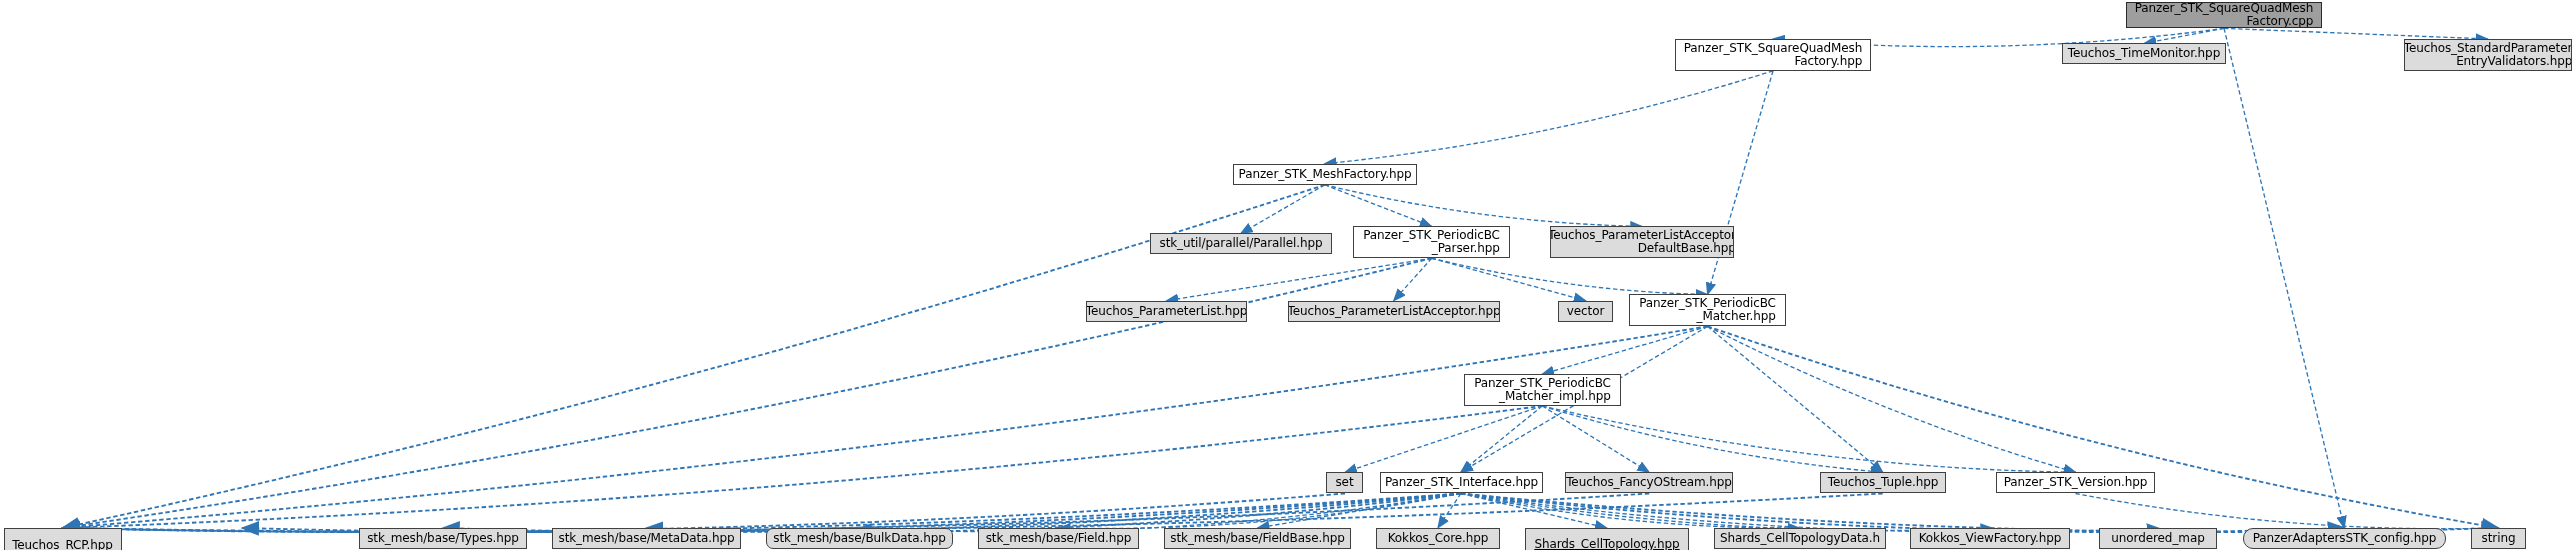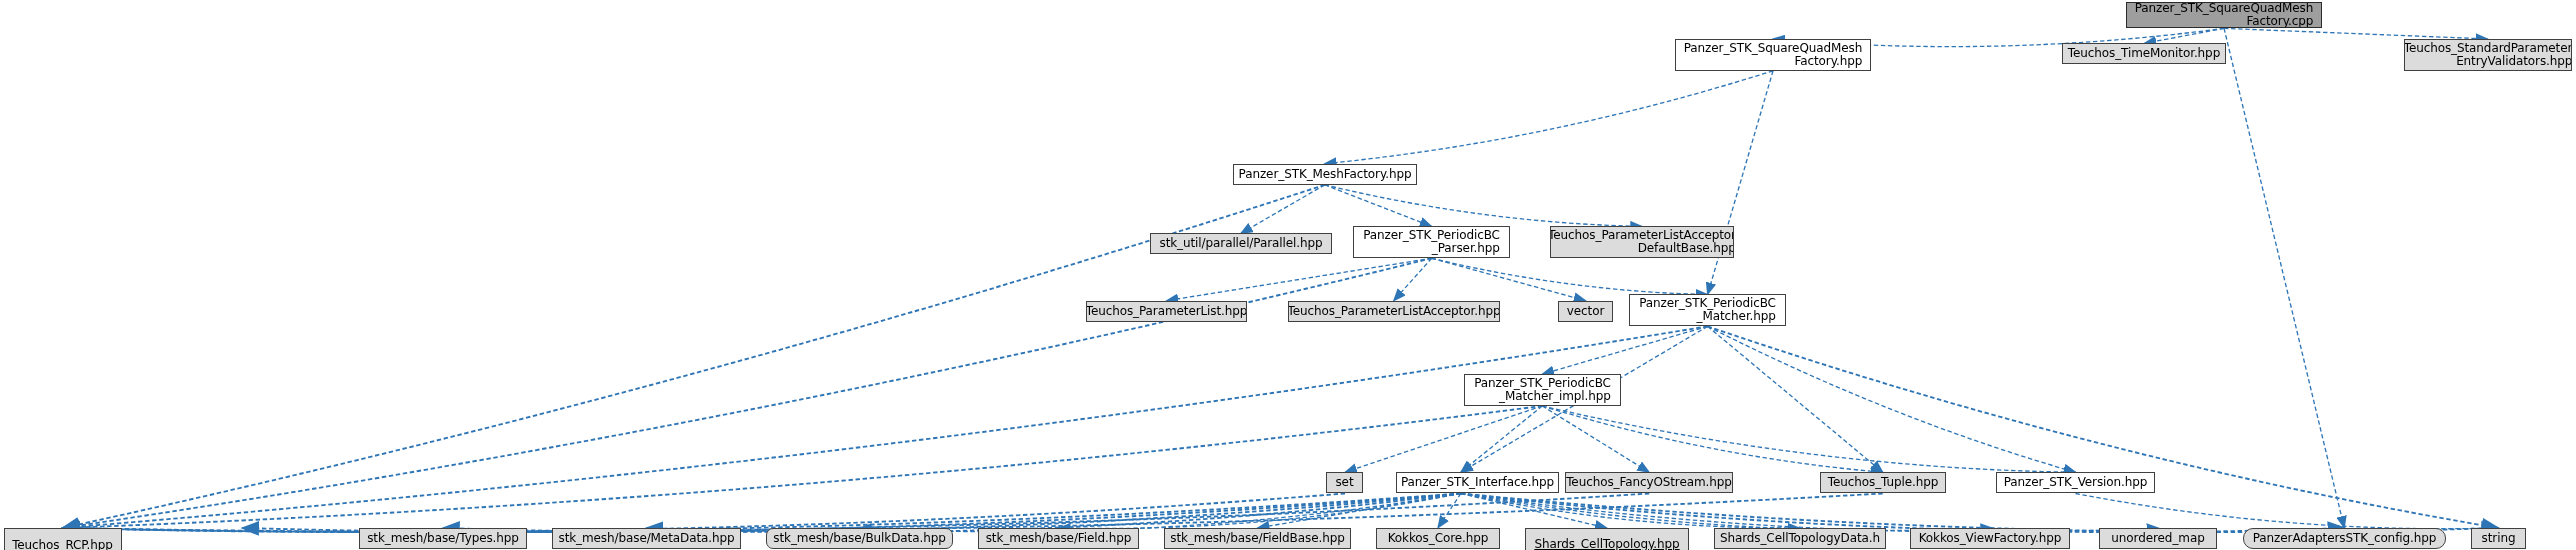--- a/index.html
+++ b/index.html
@@ -97,21 +97,21 @@
       <div class="node gray" style="left: 1550px; top: 226px; width: 184px; height: 32px;">Teuchos_ParameterListAcceptor
 DefaultBase.hpp</div>
       <div class="node gray" style="left: 1086px; top: 301px; width: 161px; height: 21px;">Teuchos_ParameterList.hpp</div>
       <div class="node gray" style="left: 1288px; top: 301px; width: 212px; height: 21px;">Teuchos_ParameterListAcceptor.hpp</div>
       <div class="node gray" style="left: 1558px; top: 301px; width: 55px; height: 21px;">vector</div>
       <div class="node white" style="left: 1629px; top: 294px; width: 157px; height: 32px;">Panzer_STK_PeriodicBC
 _Matcher.hpp</div>
       <div class="node white" style="left: 1464px; top: 374px; width: 157px; height: 32px;">Panzer_STK_PeriodicBC
 _Matcher_impl.hpp</div>
       <div class="node gray" style="left: 1326px; top: 472px; width: 37px; height: 21px;">set</div>
-      <div class="node white" style="left: 1380px; top: 472px; width: 163px; height: 21px; margin-left: 16px;">Panzer_STK_Interface.hpp</div>
+      <div class="node white" style="left: 1380px; top: 472px; width: 163px; height: 21px;">Panzer_STK_Interface.hpp</div>
       <div class="node gray" style="left: 1565px; top: 472px; width: 168px; height: 21px;">Teuchos_FancyOStream.hpp</div>
       <div class="node gray" style="left: 1820px; top: 472px; width: 126px; height: 21px;">Teuchos_Tuple.hpp</div>
       <div class="node white" style="left: 1996px; top: 472px; width: 159px; height: 21px;">Panzer_STK_Version.hpp</div>
       <div class="node gray" style="left: 3.5px; top: 528px; width: 118px; height: 36px;">Teuchos_RCP.hpp</div>
       <div class="node gray" style="left: 149px; top: 552px; width: 187px; height: 29px;">Teuchos_DefaultMpiComm.hpp</div>
       <div class="node gray" style="left: 359px; top: 528px; width: 168px; height: 21px;">stk_mesh/base/Types.hpp</div>
       <div class="node gray" style="left: 552px; top: 528px; width: 189px; height: 21px;">stk_mesh/base/MetaData.hpp</div>
       <div class="node gray" style="left: 766px; top: 528px; width: 187px; height: 21px; border-radius: 7px;">stk_mesh/base/BulkData.hpp</div>
       <div class="node gray" style="left: 978px; top: 528px; width: 161px; height: 21px;">stk_mesh/base/Field.hpp</div>
       <div class="node gray" style="left: 1164px; top: 528px; width: 187px; height: 21px;">stk_mesh/base/FieldBase.hpp</div>

